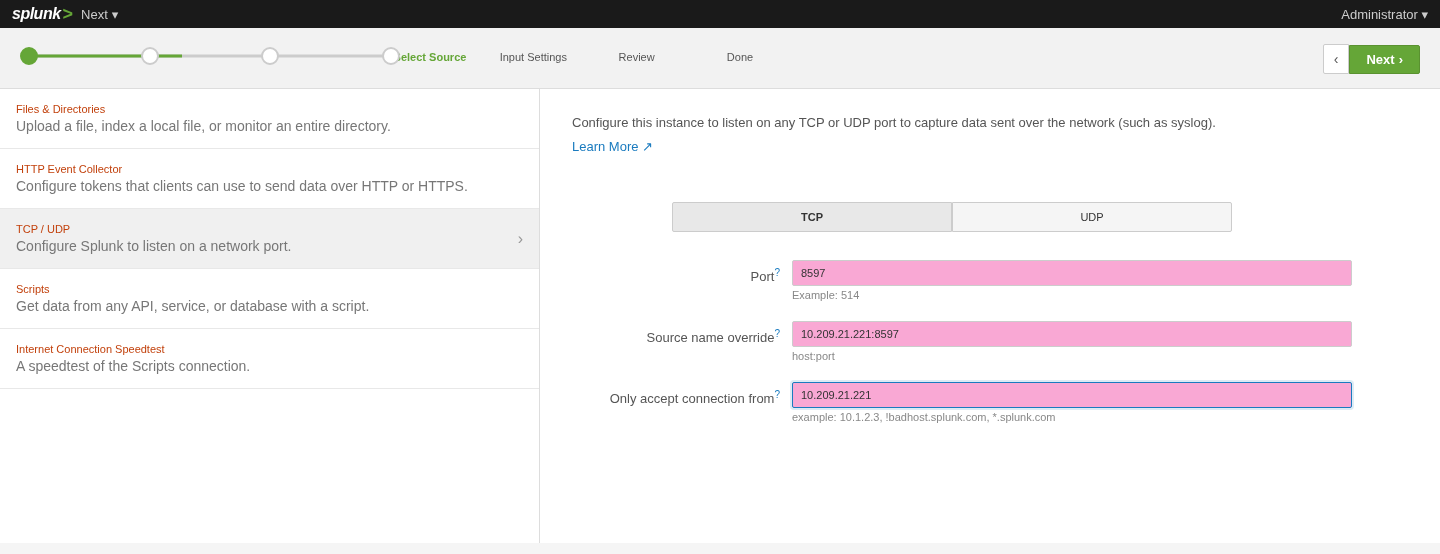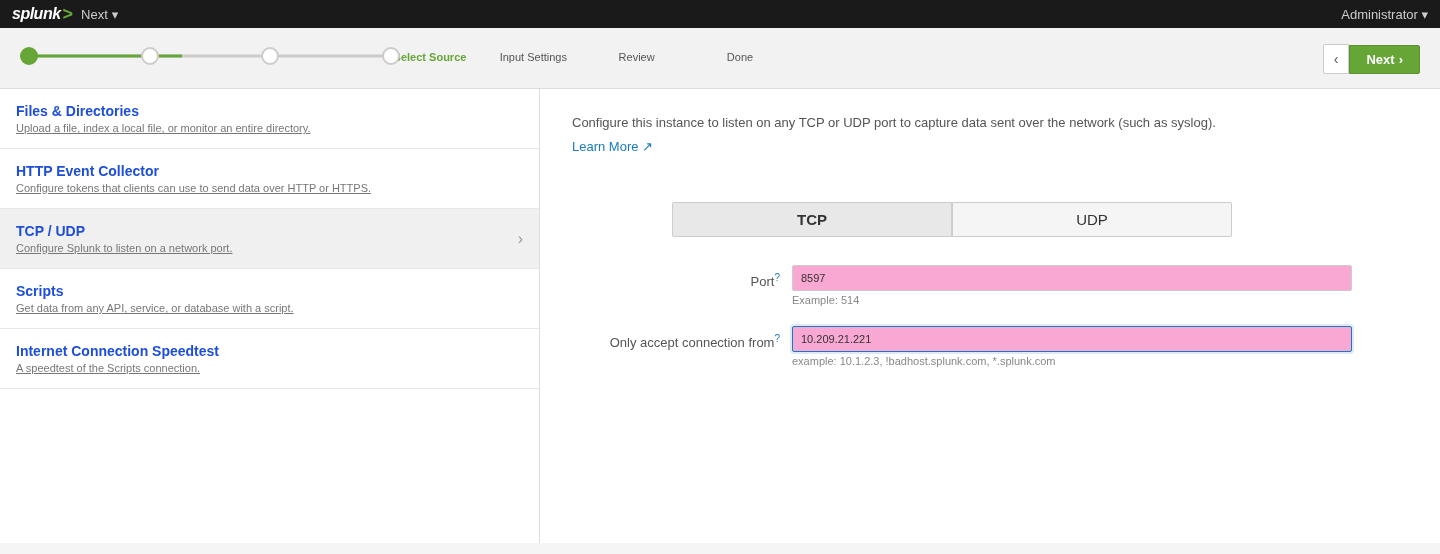--- a/index.html
+++ b/index.html
@@ -169,29 +169,28 @@
       border-bottom: 1px solid #e8e8e8;
       cursor: pointer;
       display: flex;
       align-items: center;
       justify-content: space-between;
     }
     .sidebar-item.active {
       background: #f0f0f0;
     }
     .sidebar-item-title {
+      font-size: 11px;
+      color: #c2410c;
+      font-weight: normal;
+      margin-bottom: 3px;
+    }
+    .sidebar-item-desc {
       font-size: 14px;
-      color: #1d4ed8;
-      font-weight: bold;
-      margin-bottom: 3px;
-    }
-    .sidebar-item-desc {
-      font-size: 11px;
       color: #777;
-      text-decoration: underline;
     }
     .sidebar-chevron {
       color: #999;
       font-size: 16px;
     }
 
     
     .right-panel {
       flex: 1;
       background: #fff;
@@ -218,21 +217,21 @@
       display: flex;
       margin: 24px 0 28px 100px;
       width: 560px;
     }
     .tab-btn {
       flex: 1;
       padding: 8px 0;
       border: 1px solid #ccc;
       background: #f5f5f5;
       cursor: pointer;
-      font-size: 15px;
+      font-size: 11px;
       color: #333;
       text-align: center;
     }
     .tab-btn.active {
       background: #e8e8e8;
       font-weight: bold;
     }
     .tab-btn:first-child { border-radius: 2px 0 0 2px; }
     .tab-btn:last-child { border-radius: 0 2px 2px 0; }
 
@@ -403,20 +402,29 @@
       <div class="form-label">
         <span>Port</span><sup>?</sup>
       </div>
       <div class="form-field-wrap">
         <input type="text" class="form-input" value="8597" style="">
         <div class="form-hint">Example: 514</div>
       </div>
     </div>
 
     
+    <div class="form-group">
+      <div class="form-label">
+        <span>Source name override</span><sup>?</sup>
+      </div>
+      <div class="form-field-wrap">
+        <input type="text" class="form-input" value="10.209.21.221:8597" style="">
+        <div class="form-hint">host:port</div>
+      </div>
+    </div>
 
     
     <div class="form-group">
       <div class="form-label">
         <span>Only accept connection from</span><sup>?</sup>
       </div>
       <div class="form-field-wrap">
         <input type="text" class="form-input" value="10.209.21.221" style="border-color: rgb(26, 123, 191); box-shadow: rgba(26, 123, 191, 0.15) 0px 0px 0px 2px;">
         <div class="form-hint">example: 10.1.2.3, !badhost.splunk.com, *.splunk.com</div>
       </div>

